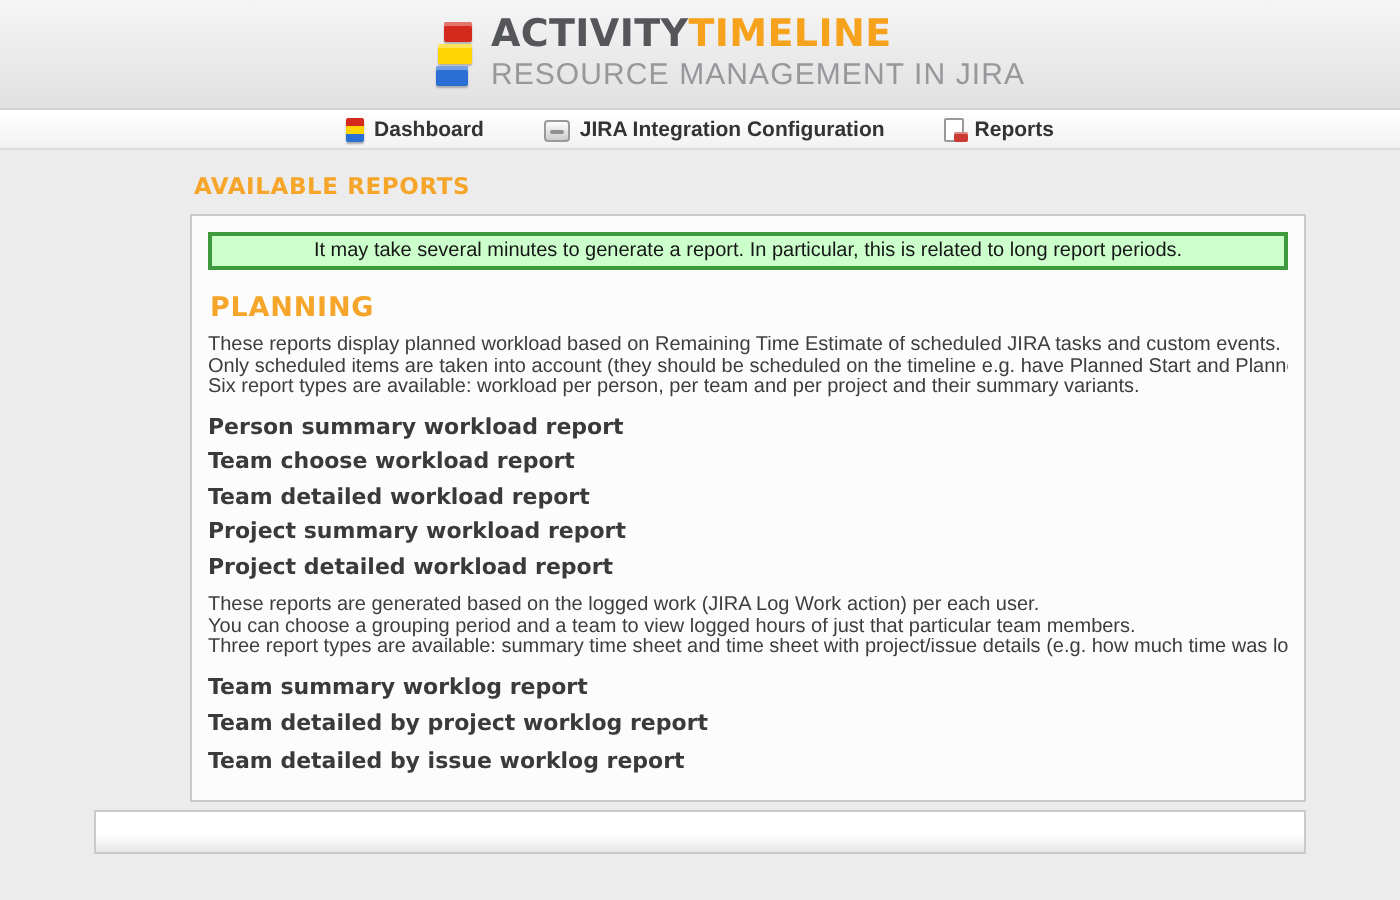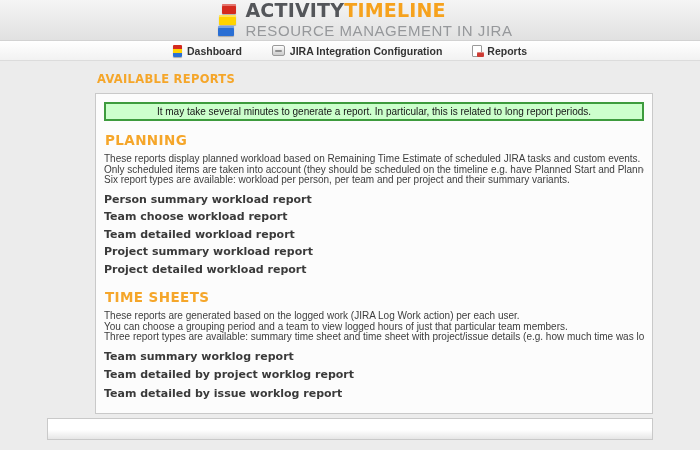--- a/index.html
+++ b/index.html
@@ -1,21 +1,21 @@
 <!DOCTYPE html>
 <html><head>
 <meta charset="utf-8">
 <style>
   * { box-sizing: border-box; margin: 0; padding: 0; }
   html, body { width: 700px; height: 450px; overflow: hidden; }
   body { background: #ececec; font-family: "Liberation Sans", sans-serif; }
 
   
   .header {
-    height: 41px;
+    height: 55px;
     background: linear-gradient(#f5f5f5, #e1e1e1);
     border-bottom: 1px solid #d2d2d2;
     display: flex; align-items: center; justify-content: center; gap: 9px; padding-left: 24px;
   }
   .logo { display: flex; align-items: center; gap: 9px; cursor: pointer; }
   .logo-icon { position: relative; width: 25px; height: 34px; }
   .blk { position: absolute; height: 10px; border-radius: 1px;
          box-shadow: inset 0 2px 0 rgba(255,255,255,.35), 0 1px 1px rgba(0,0,0,.25); }
   .blk-red    { top: 1px;  right: 0;   width: 14px; background: #d42a1e; }
   .blk-yellow { top: 12px; right: 0;   width: 17px; background: #ffd400; }
@@ -26,21 +26,21 @@
   .logo-title .accent { color: #f6a21d; }
   .logo-sub { font-size: 15px; color: #96989b; letter-spacing: 0.55px; margin-top: 2px; }
 
   
   .nav {
     height: 20px;
     background: linear-gradient(#ffffff, #f2f2f2);
     border-bottom: 1px solid #dcdcdc;
     display: flex; align-items: center; justify-content: center; gap: 30px;
   }
-  .nav-item { display: flex; align-items: center; gap: 5px; cursor: pointer; text-decoration: none; }
+  .nav-item { display: flex; align-items: flex-end; gap: 5px; cursor: pointer; text-decoration: none; }
   .nav-label { font-size: 10.5px; font-weight: bold; color: #333; }
   .icon-mini-blocks {
     width: 9px; height: 12px; border-radius: 1px;
     background: linear-gradient(to bottom, #d42a1e 0 33%, #ffd400 33% 67%, #2a6fd4 67% 100%);
     box-shadow: 0 1px 1px rgba(0,0,0,.3);
   }
   .icon-config {
     width: 13px; height: 11px; border: 1px solid #9a9a9a; border-radius: 2px;
     background: linear-gradient(#fdfdfd, #cccccc); position: relative;
   }
@@ -139,21 +139,20 @@
       <div class="report-list">
         <div class="report-link">Person summary workload report</div>
         <div class="report-link">Team choose workload report</div>
         <div class="report-link">Team detailed workload report</div>
         <div class="report-link">Project summary workload report</div>
         <div class="report-link">Project detailed workload report</div>
       </div>
     </div>
 
     <div class="section">
-      <div class="section-title">TIME SHEETS</div>
       <div class="desc">
         <div class="desc-line">These reports are generated based on the logged work (JIRA Log Work action) per each user.</div>
         <div class="desc-line">You can choose a grouping period and a team to view logged hours of just that particular team members.</div>
         <div class="desc-line">Three report types are available: summary time sheet and time sheet with project/issue details (e.g. how much time was logged per project or issue).</div>
       </div>
       <div class="report-list report-list-ts">
         <div class="report-link">Team summary worklog report</div>
         <div class="report-link">Team detailed by project worklog report</div>
         <div class="report-link">Team detailed by issue worklog report</div>
       </div>

